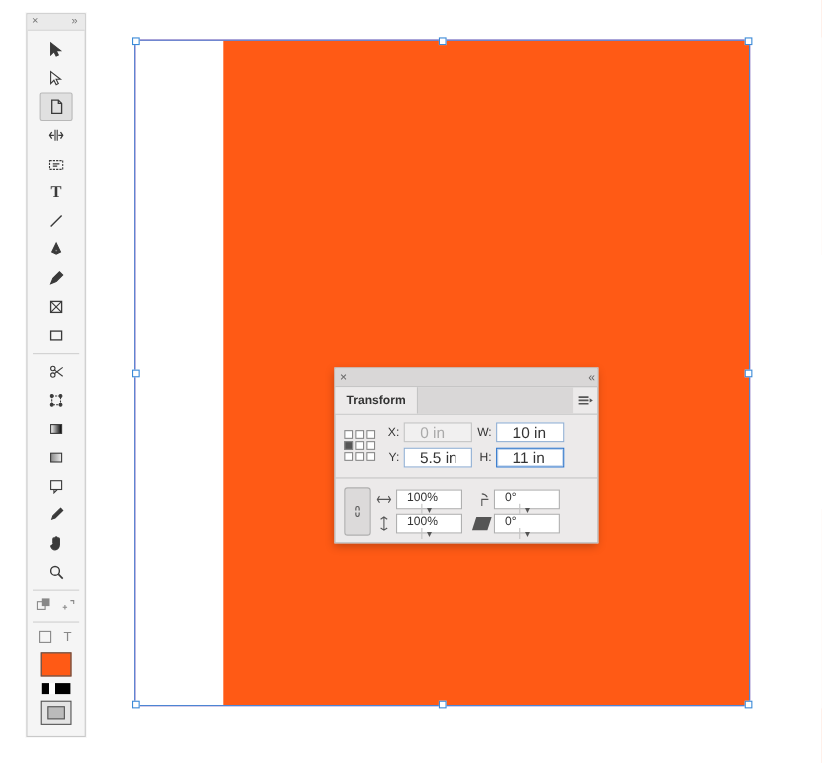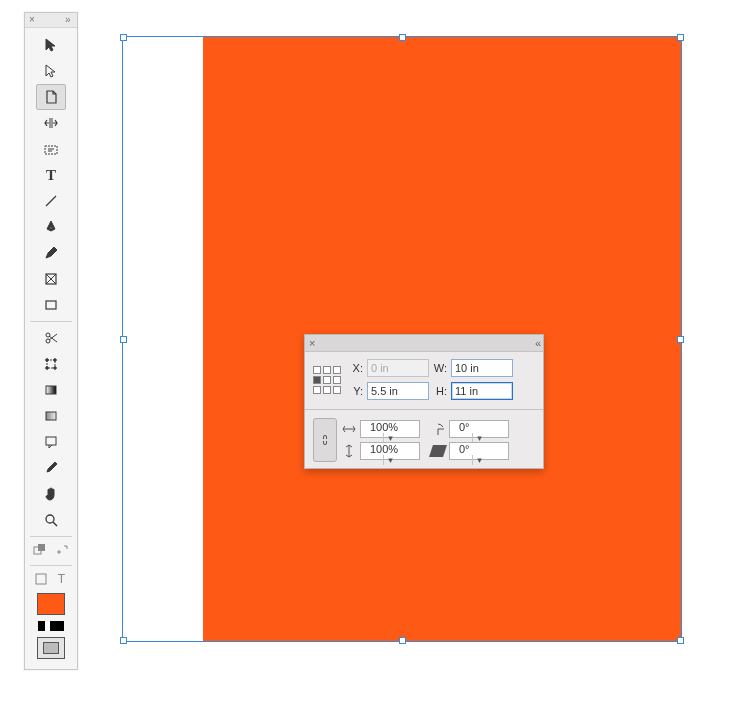--- a/index.html
+++ b/index.html
@@ -223,22 +223,22 @@
     grid-auto-rows: 20px;
     gap:3px 4px;
     margin-left:4px;
     align-items:center;
   }
   .lbl { text-align:right; font-size:11px; color:#333; }
   .val-input {
     height:18px;
     border:1px solid #8faed3;
     background:#fff;
-    font-size:11px;
-    padding:0 3px;
+    font-size:14px;
+    padding:0 14px;
     box-sizing:border-box;
     color:#333;
     outline:none;
   }
   .val-input.readonly{
     border:1px solid #c4c4c4;
     background:#f1f0f0;
     color:#aaa;
   }
   .val-input.hl{
@@ -504,20 +504,32 @@
     <div class="handle h-bm"></div>
     <div class="handle h-br"></div>
   </div>
 </div>
 
 <div class="transform-panel">
   <div class="tp-header">
     <span class="tp-x">×</span>
     <span class="tp-collapse">«</span>
   </div>
+  <div class="tp-tabrow">
+    <div class="tp-tab">Transform</div>
+    <div class="tp-tab-fill"></div>
+    <div class="tp-menu">
+      <svg viewBox="0 0 14 10">
+          <line x1="1" y1="2" x2="10" y2="2" stroke="#555" stroke-width="1.5"></line>
+          <line x1="1" y1="5" x2="10" y2="5" stroke="#555" stroke-width="1.5"></line>
+          <line x1="1" y1="8" x2="10" y2="8" stroke="#555" stroke-width="1.5"></line>
+          <path d="M11 3 L14 5 L11 7 Z" fill="#555"></path>
+        </svg>
+    </div>
+  </div>
 
   <div class="tp-body">
     <div class="tp-row1">
       <div class="refpoint">
         <div></div>
           <div></div>
           <div></div>
         <div class="active"></div>
           <div></div>
           <div></div>

